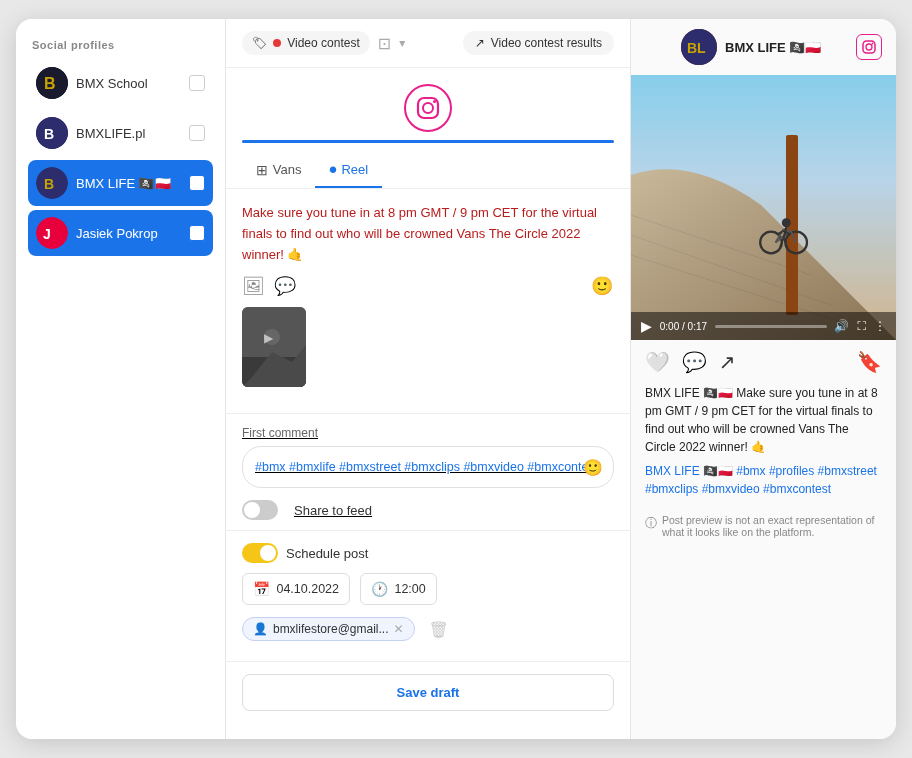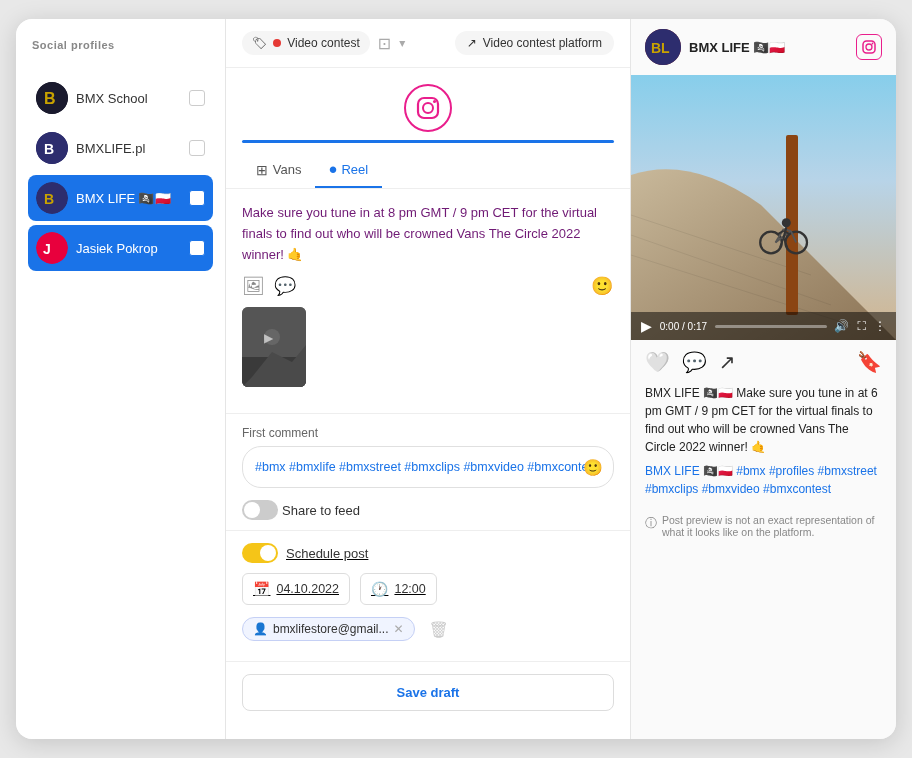--- a/index.html
+++ b/index.html
@@ -27,21 +27,21 @@
       background: #fff;
       border-right: 1px solid #e5e5e5;
       padding: 20px 12px;
       flex-shrink: 0;
     }
     .sidebar-title {
       font-size: 11px;
       color: #888;
       font-weight: 600;
       letter-spacing: 0.5px;
-      margin-bottom: 24px;
+      margin-bottom: 9px;
       padding-left: 4px;
     }
     .profile-item {
       display: flex;
       align-items: center;
       padding: 7px 8px;
       border-radius: 8px;
       margin-bottom: 4px;
       cursor: pointer;
       gap: 8px;
@@ -175,21 +175,21 @@
     .tab-btn.active {
       color: #1a73e8;
       border-bottom: 2px solid #1a73e8;
     }
     .tab-icon { font-size: 14px; }
     .post-content {
       padding: 14px 16px;
     }
     .caption-text {
       font-size: 13px;
-      color: #701a75;
+      color: #b91c1c;
       line-height: 1.6;
       min-height: 60px;
     }
     .toolbar-icons {
       display: flex;
       justify-content: space-between;
       align-items: center;
       margin-top: 10px;
     }
     .toolbar-left { display: flex; gap: 10px; }
@@ -232,21 +232,21 @@
       position: absolute;
       right: 10px;
       bottom: 10px;
       font-size: 16px;
       color: #aaa;
       cursor: pointer;
     }
     .toggle-row {
       display: flex;
       align-items: center;
-      gap: 4px;
+      gap: 16px;
       margin-top: 12px;
     }
     .toggle {
       width: 36px;
       height: 20px;
       border-radius: 10px;
       position: relative;
       cursor: pointer;
     }
     .toggle-off { background: #ccc; }
@@ -255,21 +255,21 @@
       width: 16px;
       height: 16px;
       border-radius: 50%;
       background: #fff;
       position: absolute;
       top: 2px;
     }
     .toggle-knob-left { left: 2px; }
     .toggle-knob-right { right: 2px; }
     .toggle-label { font-size: 13px; color: #333; }
-    .schedule-section { padding: 12px 16px; border-top: 1px solid #eee; text-decoration: underline; }
+    .schedule-section { padding: 12px 16px; border-top: 1px solid #eee; }
     .schedule-row {
       display: flex;
       align-items: center;
       gap: 8px;
       margin-bottom: 10px;
     }
     .schedule-label { font-size: 13px; color: #333; font-weight: 500; }
     .date-time-row { display: flex; gap: 10px; }
     .date-input, .time-input {
       display: flex;
@@ -363,20 +363,21 @@
       width: 36px;
       height: 36px;
       border-radius: 50%;
       background: #7f1d1d;
       display: flex;
       align-items: center;
       justify-content: center;
       font-size: 12px;
       color: #fff;
       font-weight: bold;
+      margin-left: 36px;
     }
     .preview-name {
       font-size: 13px;
       font-weight: 600;
       color: #222;
       flex: 1;
     }
     .preview-ig-icon {
       width: 26px;
       height: 26px;
@@ -518,21 +519,21 @@
       <div class="tag-badge">
         <span>🏷</span>
         <div class="dot-red"></div>
         <span>Video contest</span>
       </div>
       <span class="top-bar-icon">⊡</span>
       <span class="arrow-icon">▾</span>
       <div style="flex:1"></div>
       <div class="results-badge">
         <span>↗</span>
-        <span>Video contest platform</span>
+        <span>Video contest results</span>
       </div>
     </div>
 
     <div class="ig-icon-container">
       <div class="ig-circle">
         <svg width="28" height="28" viewBox="0 0 28 28" fill="none">
           <rect x="4" y="4" width="20" height="20" rx="6" stroke="#e91e8c" stroke-width="2.2" fill="none"></rect>
           <circle cx="14" cy="14" r="5" stroke="#e91e8c" stroke-width="2" fill="none"></circle>
           <circle cx="20.5" cy="7.5" r="1.5" fill="#e91e8c"></circle>
         </svg>
@@ -568,21 +569,21 @@
           <rect x="0" y="50" width="64" height="30" fill="#3a3a3a"></rect>
           <polygon points="10,70 30,45 50,55 64,38 64,80 0,80" fill="#4a4a4a"></polygon>
           <circle cx="30" cy="30" r="8" fill="rgba(255,255,255,0.1)"></circle>
           <text x="22" y="35" font-size="12" fill="rgba(255,255,255,0.6)">▶</text>
         </svg>
       </div>
     </div>
 
     <div class="section-divider"></div>
 
-    <div style="padding: 0 16px 10px;">
+    <div style="padding: 0 16px 10px; text-decoration: underline;">
       <div class="first-comment-label">First comment</div>
       <div class="comment-box">
         <div class="comment-text">#bmx #bmxlife #bmxstreet #bmxclips #bmxvideo
 #bmxcontest</div>
         <span class="emoji-btn-comment">🙂</span>
       </div>
       <div class="toggle-row">
         <div class="toggle toggle-off">
           <div class="toggle-knob toggle-knob-left"></div>
         </div>
@@ -704,21 +705,21 @@
 
     <div class="preview-actions">
       <div class="action-icons-left">
         <span class="preview-action-icon">🤍</span>
         <span class="preview-action-icon">💬</span>
         <span class="preview-action-icon">↗</span>
       </div>
       <span class="bookmark-icon">🔖</span>
     </div>
 
-    <div class="preview-caption">BMX LIFE 🏴‍☠️🇵🇱 Make sure you tune in at 6 pm GMT / 9 pm CET for the virtual finals to find out who will be crowned Vans The Circle 2022 winner! 🤙</div>
+    <div class="preview-caption">BMX LIFE 🏴‍☠️🇵🇱 Make sure you tune in at 8 pm GMT / 9 pm CET for the virtual finals to find out who will be crowned Vans The Circle 2022 winner! 🤙</div>
 
     <div class="preview-hashtags">
       <span>BMX LIFE 🏴‍☠️🇵🇱 #bmx #profiles #bmxstreet
 #bmxclips #bmxvideo #bmxcontest</span>
     </div>
 
     <div class="preview-notice">
       <span class="notice-icon">ⓘ</span>
       <span>Post preview is not an exact representation of what it looks like on the platform.</span>
     </div>

